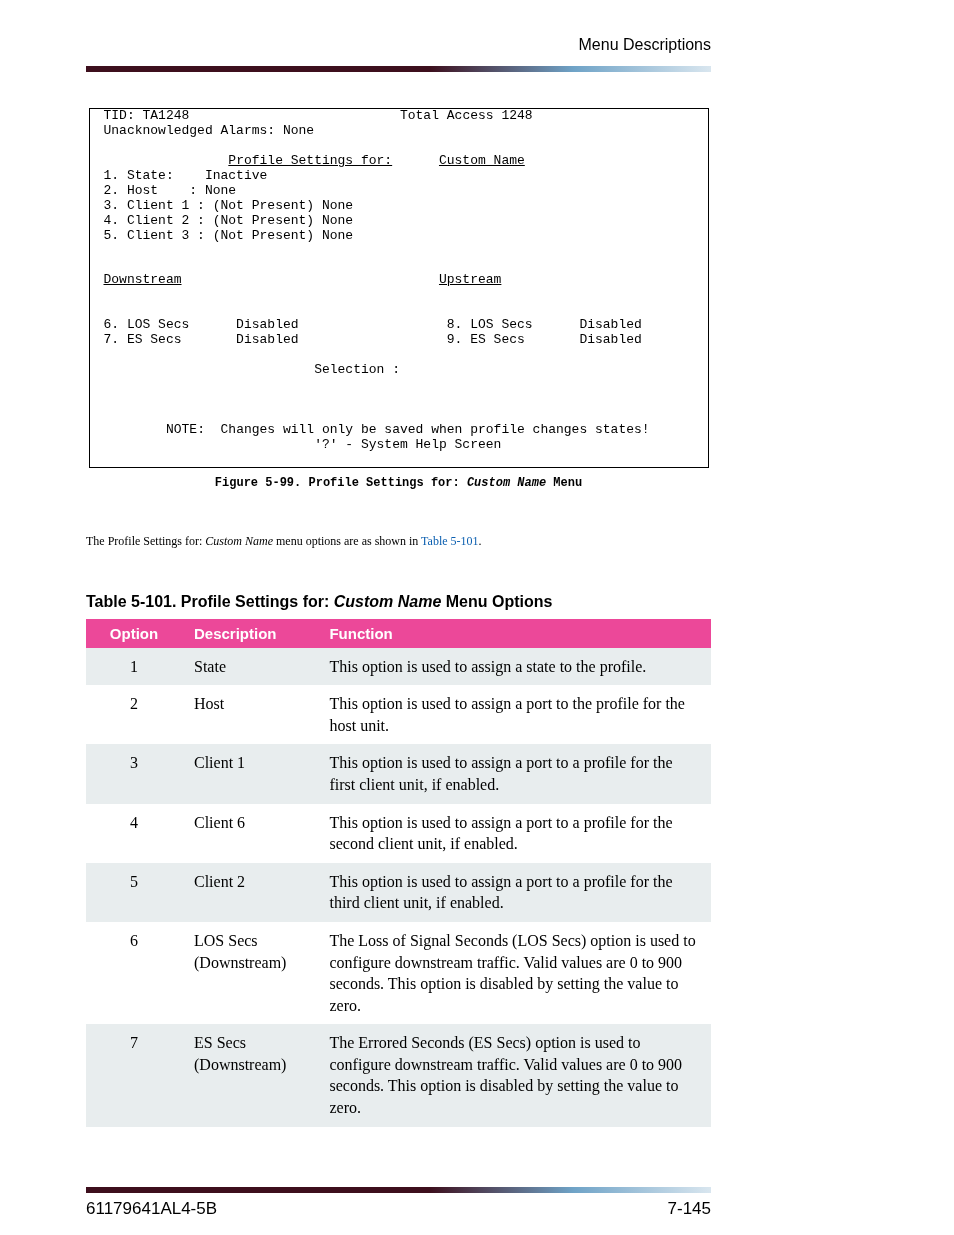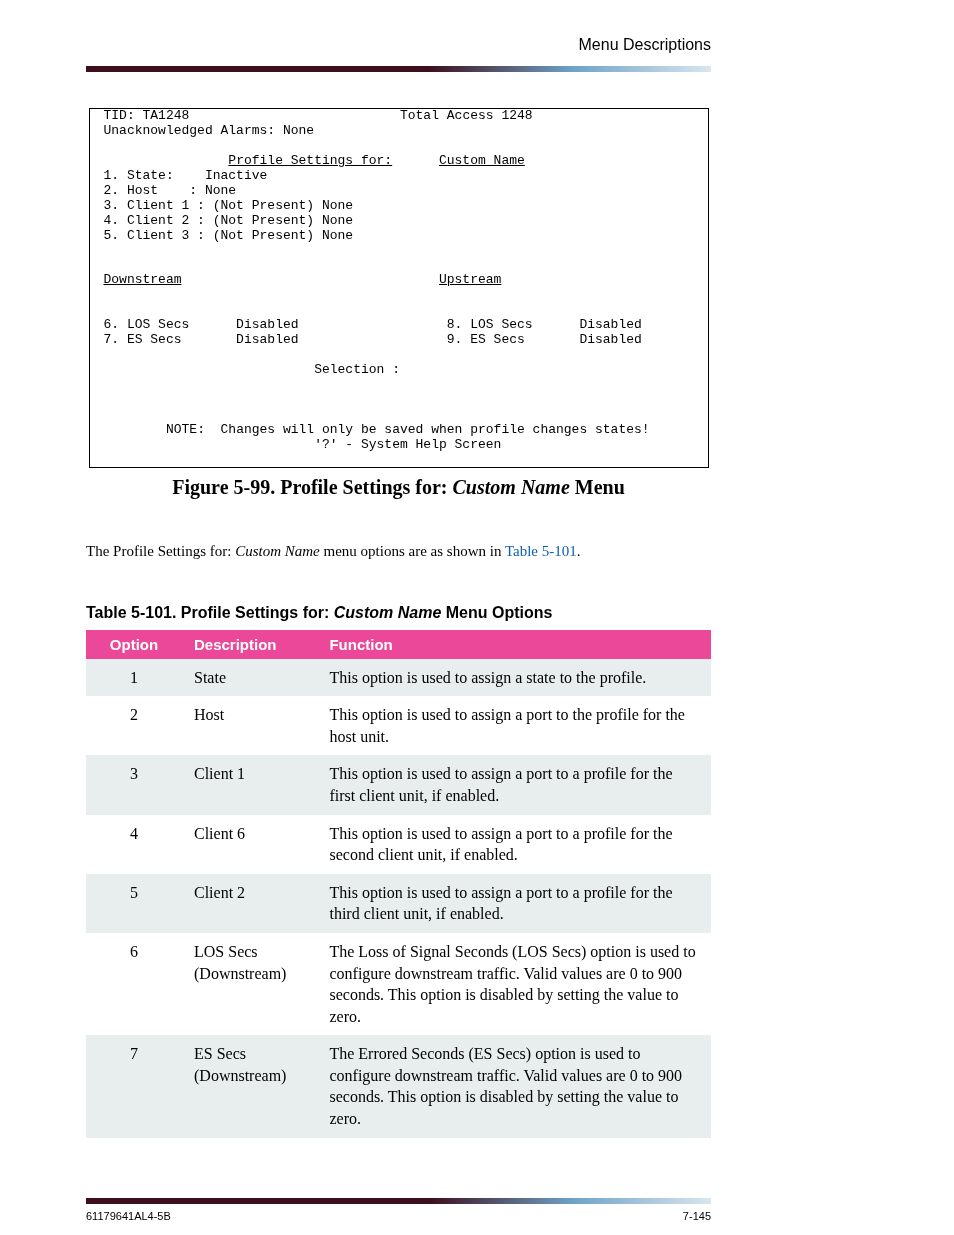--- a/index.html
+++ b/index.html
@@ -39,29 +39,29 @@
     border: 1px solid #000;
     padding: 0 14px 14px;
     font-family: "Courier New", monospace;
     font-size: 13px;
     line-height: 1.15;
     white-space: pre;
   }
   .term-underline { text-decoration: underline; }
   .fig-caption {
     text-align: center;
-    font-family: Liberation Serif, serif;
+    font-family: Liberation Mono, monospace;
     font-weight: bold;
-    font-size: 20px;
+    font-size: 12px;
     margin: 8px 0 44px;
   }
   .fig-caption .ital { font-style: italic; font-weight: bold; }
   .body-text {
     font-family: Georgia, "Times New Roman", serif;
-    font-size: 15px;
+    font-size: 12px;
     margin-bottom: 44px;
   }
   .body-text .ital { font-style: italic; }
   .link { color: #0b5fb0; }
   .table-caption {
     text-align: left;
     font-family: Arial, Helvetica, sans-serif;
     font-weight: bold;
     font-size: 16px;
     margin-bottom: 8px;
@@ -87,21 +87,21 @@
     padding: 8px 12px;
     vertical-align: top;
     line-height: 1.35;
   }
   table.opts tbody td:first-child { text-align: center; }
   table.opts tbody tr.alt { background: #e8edee; }
   .footer {
     display: flex;
     justify-content: space-between;
     font-family: Arial, Helvetica, sans-serif;
-    font-size: 11px;
+    font-size: 17px;
     gap: 36px;
   }
 </style>
 </head>
 <body>
 
 <div class="page">
 
   <div class="header-area">Menu Descriptions</div>
   <div class="top-rule"></div>

